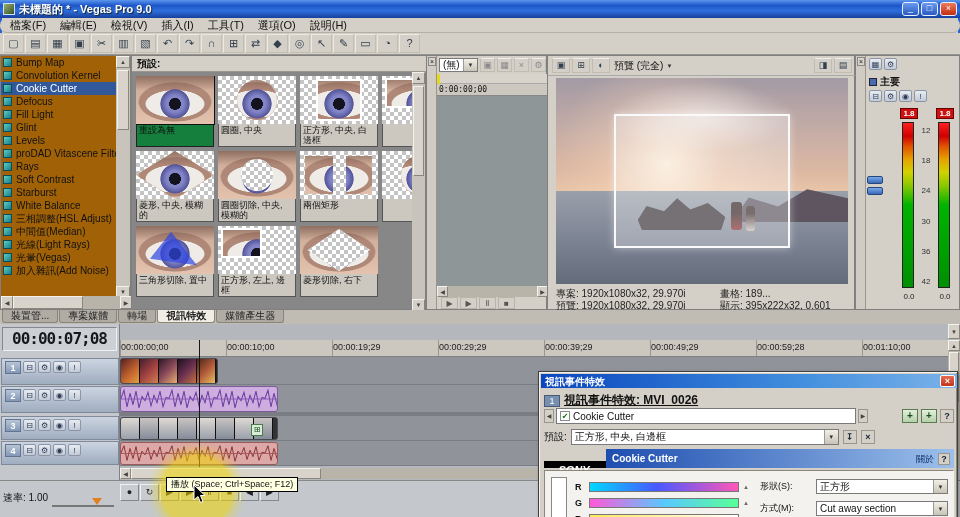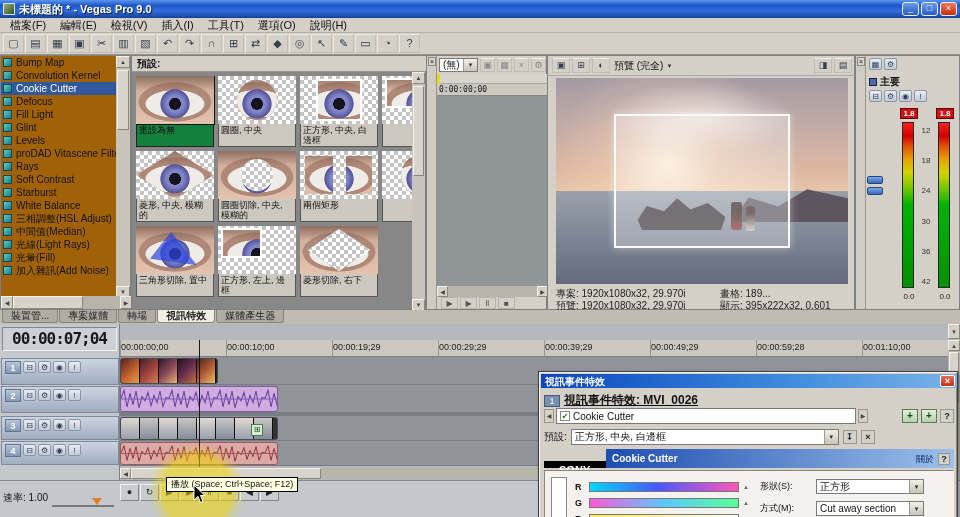--- a/index.html
+++ b/index.html
@@ -11,21 +11,21 @@
 
   
   .titlebar{left:0;top:0;width:960px;height:18px;background:linear-gradient(180deg,#5a96ee 0%,#1e56c8 30%,#2f6fdd 60%,#16409c 100%);display:flex;align-items:center;padding:0 3px;}
   .appicon{width:12px;height:12px;background:linear-gradient(135deg,#9ab06a,#34502a);border:1px solid #cfe0ff;margin-right:4px;}
   .title-text{color:#fff;font-weight:bold;font-size:11px;text-shadow:1px 1px 1px #123;}
   .winbtns{margin-left:auto;display:flex;gap:2px;}
   .wbtn{width:17px;height:14px;border:1px solid #e8f0ff;border-radius:3px;color:#fff;font-size:9px;line-height:11px;text-align:center;background:linear-gradient(180deg,#6a99ee,#2a5cc0);}
   .wbtn.close{background:linear-gradient(180deg,#ee7a5a,#c22d10);}
 
   
-  .menubar{left:0;top:18px;width:960px;height:15px;background:#d4d0c8;border-bottom:1px solid #b4b0a8;display:flex;align-items:flex-start;padding-left:3px;}
+  .menubar{left:0;top:18px;width:960px;height:15px;background:#d4d0c8;border-bottom:1px solid #b4b0a8;display:flex;align-items:flex-start;padding-left:3px;border-radius:7px;}
   .mitem{padding:0 7px;font-size:11px;line-height:14px;}
   .toolbar{left:0;top:33px;width:960px;height:22px;background:#d4d0c8;border-bottom:1px solid #989488;display:flex;align-items:center;padding-left:3px;gap:1px;}
   .tbtn{width:21px;height:19px;background:#d4d0c8;border:1px solid #c2beb4;border-top-color:#eceadf;border-left-color:#eceadf;font-size:11px;color:#33404e;text-align:center;line-height:17px;}
 
   
   .combo{background:#fff;border:1px solid #7a7a7a;display:flex;align-items:center;font-size:10px;padding-left:3px;overflow:hidden;white-space:nowrap;}
   .combo .cb{margin-left:auto;width:14px;align-self:stretch;background:linear-gradient(180deg,#f2efe6,#c8c4b8);border-left:1px solid #999;font-size:6px;color:#333;display:flex;align-items:center;justify-content:center;}
   .sbtn{background:#d4d0c8;border:1px solid;border-color:#f4f2ec #8a867c #8a867c #f4f2ec;font-size:6px;color:#444;display:flex;align-items:center;justify-content:center;}
   .sthumb{background:#d8d4cc;border:1px solid;border-color:#f4f2ec #8a867c #8a867c #f4f2ec;}
   .strack{background:#b8b4aa;}
@@ -187,21 +187,21 @@
   .dbody{position:absolute;left:5px;top:98px;width:410px;height:70px;background:#f4f2ee;border:1px solid;border-color:#8a867c #f4f2ec #f4f2ec #8a867c;}
   .swatch{position:absolute;left:6px;top:6px;width:16px;height:52px;background:#fff;border:1px solid #888;}
   .chrow{position:absolute;left:30px;display:flex;align-items:center;gap:4px;height:12px;}
   .chlabel{width:10px;font-size:9px;font-weight:bold;}
   .chbar{width:150px;height:10px;border:1px solid #777;}
   .bar-r{background:linear-gradient(90deg,#00d8ff,#4858ff 45%,#ff58b8);}
   .bar-g{background:linear-gradient(90deg,#ff58d8,#58c8ff 50%,#58ff98);}
   .bar-b{background:linear-gradient(90deg,#ffe858,#ffffff);}
   .chmark{font-size:6px;color:#666;}
   .dfield{position:absolute;display:flex;align-items:center;gap:4px;font-size:9px;}
-  .df-combo{width:108px;height:15px;}
+  .df-combo{width:132px;height:15px;}
 
   
   .hl-circle{left:160px;top:454px;width:74px;height:74px;border-radius:50%;background:rgba(242,214,0,.55);box-shadow:0 0 10px 5px rgba(242,214,0,.45);z-index:60;}
   .tooltip{left:166px;top:477px;height:15px;background:#ffffe1;border:1px solid #000;font-size:9px;line-height:13px;padding:0 4px;white-space:nowrap;z-index:70;}
   .mcursor{left:193px;top:484px;z-index:80;}
 </style>
 </head>
 <body>
 
 <div id="app">
@@ -305,21 +305,21 @@
 
         <div class="fxitem">
           <span class="fxicon"></span><span>中間值(Median)</span>
         </div>
 
         <div class="fxitem">
           <span class="fxicon"></span><span>光線(Light Rays)</span>
         </div>
 
         <div class="fxitem">
-          <span class="fxicon"></span><span>光暈(Fill)</span>
+          <span class="fxicon"></span><span>光暈(Vegas)</span>
         </div>
 
         <div class="fxitem">
           <span class="fxicon"></span><span>加入雜訊(Add Noise)</span>
         </div>
 
     </div>
     <div class="fx-vscroll">
       <div class="sbtn" style="height:12px;">▲</div>
       <div class="sthumb" style="height:60px;margin:2px 1px;"></div>
@@ -561,21 +561,21 @@
   <div class="abs tabbar">
     <span class="tab">裝置管...</span>
       <span class="tab">專案媒體</span>
       <span class="tab">轉場</span>
       <span class="tab active">視訊特效</span>
       <span class="tab">媒體產生器</span>
   </div>
 
   <div class="abs timeline">
     <div class="tl-left">
-      <div class="tc-display">00:00:07;04</div>
+      <div class="tc-display">00:00:07;08</div>
       <div class="thead" style="top:34px;height:27px;">
         <span class="tnum">1</span>
         <span class="hic">⊟</span>
         <span class="hic">⚙</span>
         <span class="hic">◉</span>
         <span class="hic">!</span>
       </div>
       <div class="thead" style="top:62px;height:27px;">
         <span class="tnum">2</span>
         <span class="hic">⊟</span>

